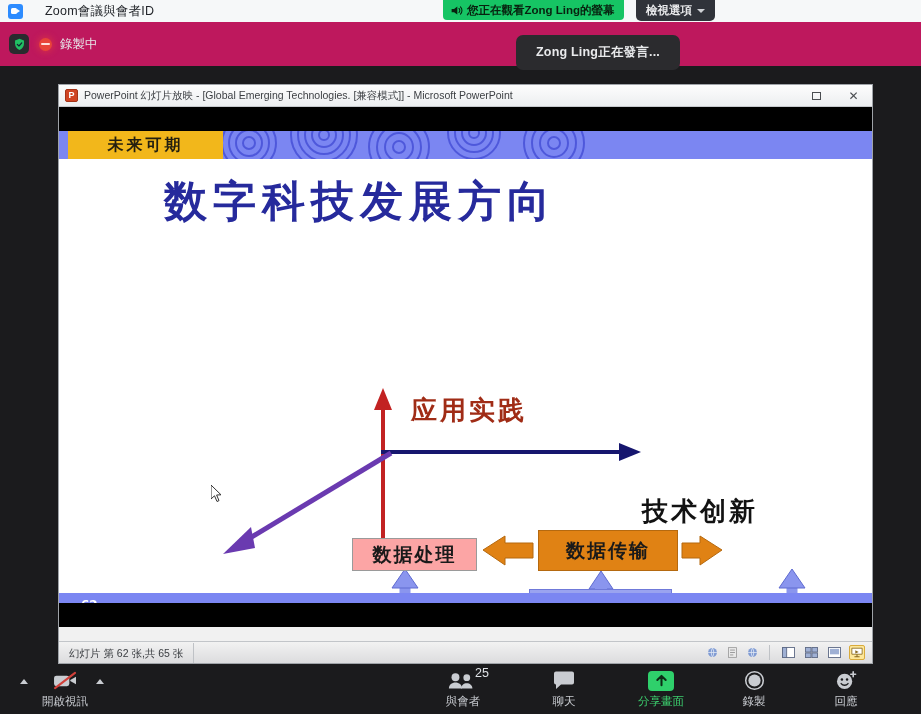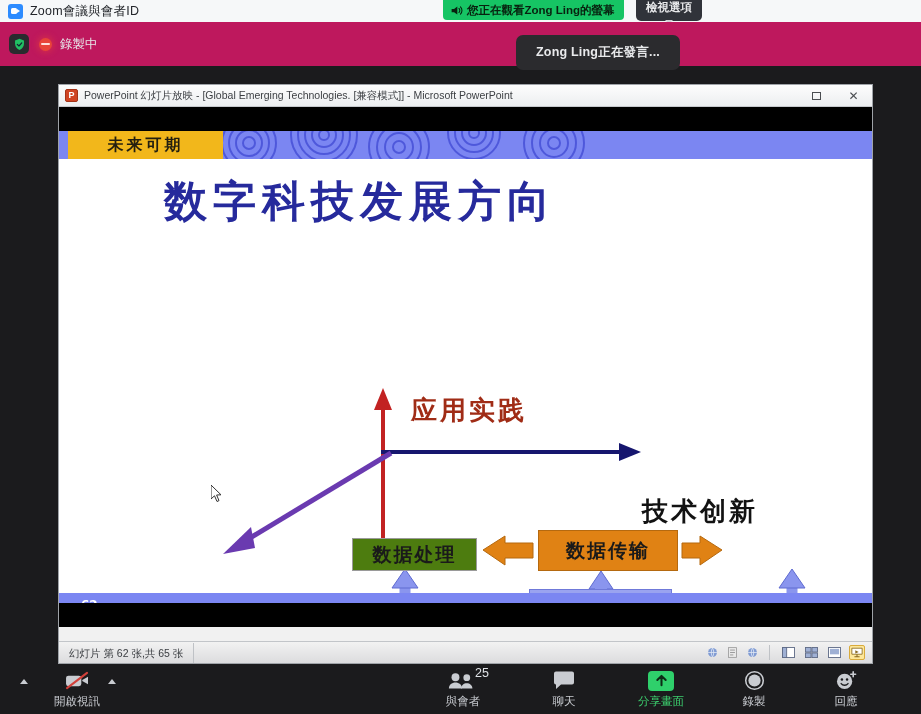--- a/index.html
+++ b/index.html
@@ -10,21 +10,21 @@
     overflow: hidden;
   }
   #root { position: relative; width: 921px; height: 714px; background: #1b1b1d; }
 
   
   .zoom-topbar {
     position: absolute; left: 0; top: 0; width: 921px; height: 22px;
     background: #f6f8f9;
     display: flex; align-items: center;
   }
-  .zoom-topbar-left { display: flex; align-items: center; gap: 7px; padding-left: 8px; }
+  .zoom-topbar-left { display: flex; align-items: center; gap: 22px; padding-left: 8px; }
   .zoom-app-icon {
     width: 15px; height: 15px; border-radius: 3px; background: #2d8cff;
     position: relative; flex: none;
   }
   .zoom-app-icon::after {
     content: ""; position: absolute; left: 3px; top: 4.5px;
     width: 6px; height: 6px; border-radius: 1.5px; background: #fff;
   }
   .zoom-app-icon::before {
     content: ""; position: absolute; left: 9px; top: 5.5px;
@@ -39,21 +39,21 @@
     background: #16c464; border-radius: 0 0 4px 4px;
     display: flex; align-items: center; gap: 4px; padding: 0 9px 0 7px;
   }
   .screenshare-pill .label { font-size: 11.5px; color: #08210f; font-weight: bold; }
   .spk-ico { width: 13px; height: 13px; position: relative; flex: none; }
   .spk-ico svg { display:block; }
 
   .view-options {
     position: absolute; left: 636px; top: 0px; height: 21px;
     background: #30333a; border-radius: 0 0 5px 5px;
-    display: flex; align-items: center; gap: 5px; padding: 0 10px; flex-direction: column;
+    display: flex; align-items: center; gap: 5px; padding: 0 10px;
   }
   .view-options .label { font-size: 11.5px; color: #e9eaec; font-weight: bold; }
   .chev-d {
     width: 0; height: 0; border-left: 4px solid transparent;
     border-right: 4px solid transparent; border-top: 4px solid #cfd2d6;
   }
 
   
   .zoom-header {
     position: absolute; left: 0; top: 22px; width: 921px; height: 44px;
@@ -183,21 +183,21 @@
     font-family: "DejaVu Serif", serif; font-weight: bold;
     font-size: 26px; color: #6a3ab0; letter-spacing: 3px; white-space: nowrap;
   }
 
   
   .fbox {
     position: absolute; display: flex; align-items: center; justify-content: center;
     font-family: "DejaVu Serif", serif; font-weight: bold;
     font-size: 19px; letter-spacing: 2px; color: #1a1a1a;
   }
-  .fbox.proc  { left: 293px; top: 407px; width: 125px; height: 33px; background: #4d7c0f; border: 1px solid #9a9a9a; }
+  .fbox.proc  { left: 293px; top: 407px; width: 125px; height: 33px; background: #fca5a5; border: 1px solid #9a9a9a; }
   .fbox.trans { left: 479px; top: 399px; width: 140px; height: 41px; background: #e08214; border: 1px solid #b5690f; }
   .fbox.store { left: 669px; top: 407px; width: 125px; height: 33px; background: #92d050; border: 1px solid #6fa93a; }
   .fbox.mgmt  { left: 470px; top: 458px; width: 143px; height: 35px; background: #9aa3f0; border: 1px solid #6f79d9; }
 
   .flow-svg { position: absolute; left: 0; top: 0; width: 813px; height: 486px; pointer-events: none; }
 
   .slide-footer {
     position: absolute; left: 0; bottom: 0; width: 813px; height: 24px;
     background: #7b86f2; display: flex; align-items: center;
   }
@@ -443,21 +443,21 @@
   <div class="zoom-toolbar">
 
     <div style="width:18px"></div>
 
     <div class="tb-group">
       <div class="tb-caret-wrap">
         <span class="tb-caret"></span>
       </div>
     </div>
 
-    <div class="tb-group" style="margin-left:16px">
+    <div class="tb-group" style="margin-left:4px">
       <div class="tb-item">
         <span class="tb-ico">
           <svg width="27" height="21" viewBox="0 0 28 22">
             <rect x="2" y="6" width="16" height="11" rx="2.5" fill="#c9ccd1"></rect>
             <path d="M19 10.5l6-3.5v8l-6-3.5z" fill="#c9ccd1"></path>
             <line x1="3" y1="19" x2="24" y2="3" stroke="#d1403a" stroke-width="2.2" stroke-linecap="round"></line>
           </svg>
         </span>
         <span class="tb-label">開啟視訊</span>
       </div>

